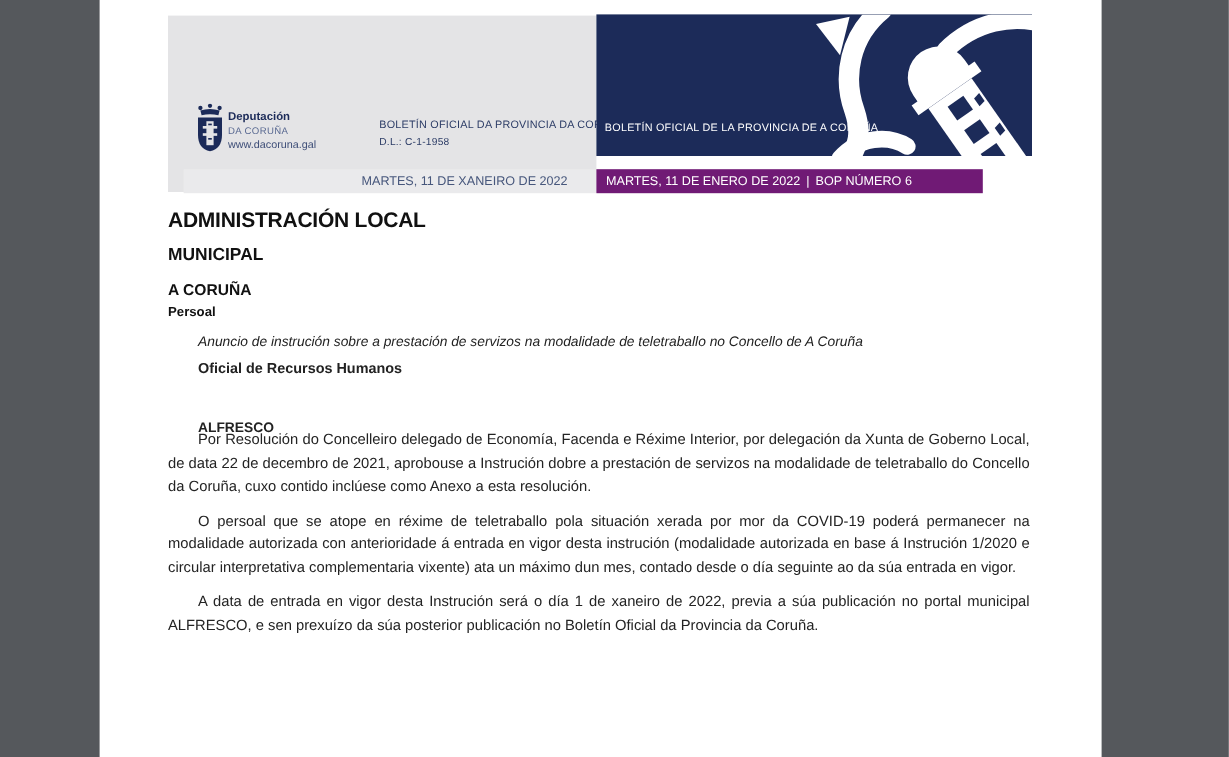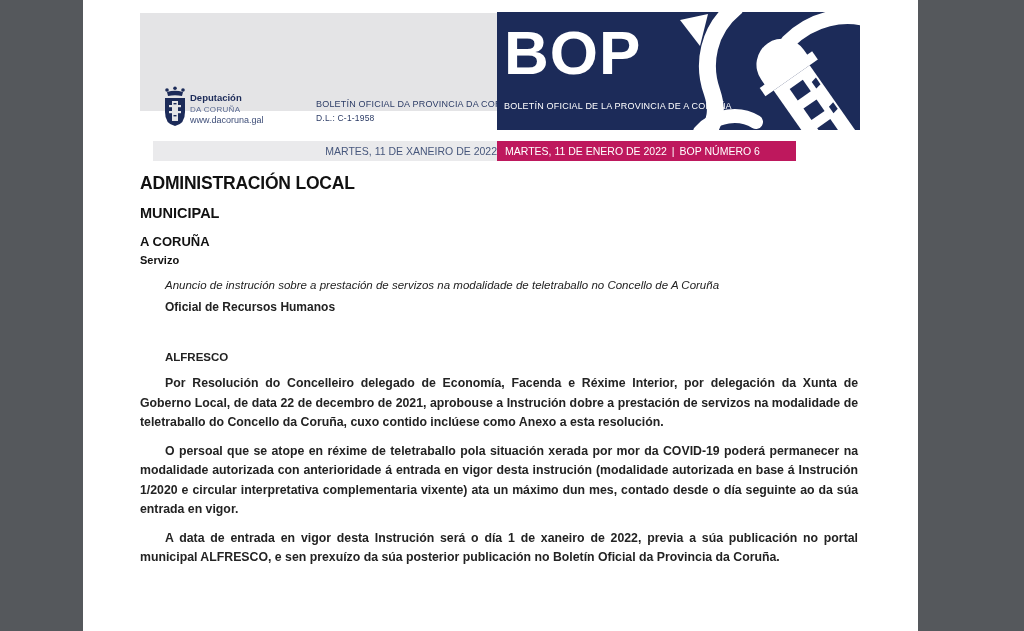--- a/index.html
+++ b/index.html
@@ -16,21 +16,21 @@
     position: absolute;
     left: 83px; top: 0;
     width: 835px; height: 631px;
     background: #ffffff;
   }
 
   
   .brand-box {
     position: absolute;
     left: 57px; top: 13px;
-    width: 357px; height: 98px;
+    width: 357px; height: 147px;
     background: #e4e4e6;
     padding-left: 36px;
   }
   .crest {
     position: absolute; left: 23px; top: 73px;
     width: 24px; height: 42px;
   }
   .brand-name { position: absolute; left: 50px; top: 80px; line-height: 9px; }
   .brand-name .l1 { font-size: 9.5px; font-weight: bold; color: #1c2b59; display: block; }
   .brand-name .l2 { font-size: 8px; color: #5a6a92; display: block; margin-top: 3px; letter-spacing: .3px; }
@@ -65,41 +65,41 @@
   }
   .emblem { position: absolute; right: 0; top: 0; width: 200px; height: 118px; }
 
   
   .date-bar { position: absolute; top: 141px; height: 20px; }
   .date-bar.gl {
     left: 70px; width: 344px;
     background: #eaeaec;
     color: #47577c;
     text-align: right;
-    padding-right: 0;
+    padding-right: 24px;
   }
   .date-bar.es {
-    left: 414px; width: 299px;
-    background: #be185d;
+    left: 414px; width: 322px;
+    background: #701a75;
     color: #ffffff;
     padding-left: 8px;
   }
   .date-bar { font-size: 10.5px; line-height: 20px; white-space: nowrap; overflow: hidden; }
   .date-bar .sep { padding: 0 5px; }
 
   
   .doc { position: absolute; left: 57px; top: 0; width: 718px; color: #1d1d1d; }
   .h-section  { position: absolute; left: 0; top: 173px; font-size: 17.5px; font-weight: bold; letter-spacing: -.2px; color: #111; }
   .h-sub      { position: absolute; left: 0; top: 205px; font-size: 14.5px; font-weight: bold; color: #111; }
   .h-entity   { position: absolute; left: 0; top: 234px; font-size: 13px;   font-weight: bold; color: #111; }
   .h-category { position: absolute; left: 0; top: 254px; font-size: 11px;   font-weight: bold; color: #111; }
   .subject    { position: absolute; left: 25px; top: 279px; font-size: 11.5px; font-style: italic; color: #222; }
   .department { position: absolute; left: 25px; top: 300px; font-size: 12px; font-weight: bold; color: #222; }
   .anuncio    { position: absolute; left: 25px; top: 351px; font-size: 11.5px; font-weight: bold; color: #222; }
-  .paras      { position: absolute; left: 0; top: 374px; width: 718px; font-weight: bold; }
+  .paras      { position: absolute; left: 0; top: 357px; width: 718px; }
   .paras p {
     font-size: 12.3px; line-height: 19.5px;
     text-align: justify; text-indent: 25px;
     color: #232323;
     margin-bottom: 9px;
   }
 </style>
 </head>
 <body>
 
@@ -143,36 +143,35 @@
           <path d="M-26 -48 A 26 26 0 0 1 26 -48 L 26 -40 L -26 -40 Z" fill="#ffffff"></path>
           <rect x="-32" y="-42" width="64" height="10" fill="#ffffff"></rect>
           <rect x="-22" y="-32" width="44" height="92" fill="#ffffff"></rect>
           <rect x="-8" y="-24" width="16" height="14" fill="#1c2b59"></rect>
           <rect x="-8" y="0" width="16" height="14" fill="#1c2b59"></rect>
           <rect x="-8" y="24" width="16" height="14" fill="#1c2b59"></rect>
           <rect x="14" y="-14" width="6" height="8" fill="#1c2b59" transform="skewY(-12)"></rect>
           <rect x="14" y="16" width="6" height="8" fill="#1c2b59" transform="skewY(-12)"></rect>
         </g>
       </svg>
-      <div class="bop-acronym">BOP</div>
       <div class="masthead-es">BOLETÍN OFICIAL DE LA PROVINCIA DE A CORUÑA</div>
     </div>
 
     <div class="date-bar gl">
       <span>MARTES, 11 DE XANEIRO DE 2022</span>
     </div>
     <div class="date-bar es">
       <span>MARTES, 11 DE ENERO DE 2022</span><span class="sep">|</span><span>BOP NÚMERO 6</span>
     </div>
 
     <div class="doc">
       <div class="h-section">ADMINISTRACIÓN LOCAL</div>
       <div class="h-sub">MUNICIPAL</div>
       <div class="h-entity">A CORUÑA</div>
-      <div class="h-category">Servizo</div>
+      <div class="h-category">Persoal</div>
       <div class="subject">Anuncio de instrución sobre a prestación de servizos na modalidade de teletraballo no Concello de A Coruña</div>
       <div class="department">Oficial de Recursos Humanos</div>
       <div class="anuncio">ALFRESCO</div>
       <div class="paras">
         <p>Por Resolución do Concelleiro delegado de Economía, Facenda e Réxime Interior, por delegación da Xunta de Goberno Local, de data 22 de decembro de 2021, aprobouse a Instrución dobre a prestación de servizos na modalidade de teletraballo do Concello da Coruña, cuxo contido inclúese como Anexo a esta resolución.</p>
         <p>O persoal que se atope en réxime de teletraballo pola situación xerada por mor da COVID-19 poderá permanecer na modalidade autorizada con anterioridade á entrada en vigor desta instrución (modalidade autorizada en base á Instrución 1/2020 e circular interpretativa complementaria vixente) ata un máximo dun mes, contado desde o día seguinte ao da súa entrada en vigor.</p>
         <p>A data de entrada en vigor desta Instrución será o día 1 de xaneiro de 2022, previa a súa publicación no portal municipal ALFRESCO, e sen prexuízo da súa posterior publicación no Boletín Oficial da Provincia da Coruña.</p>
       </div>
     </div>
 

